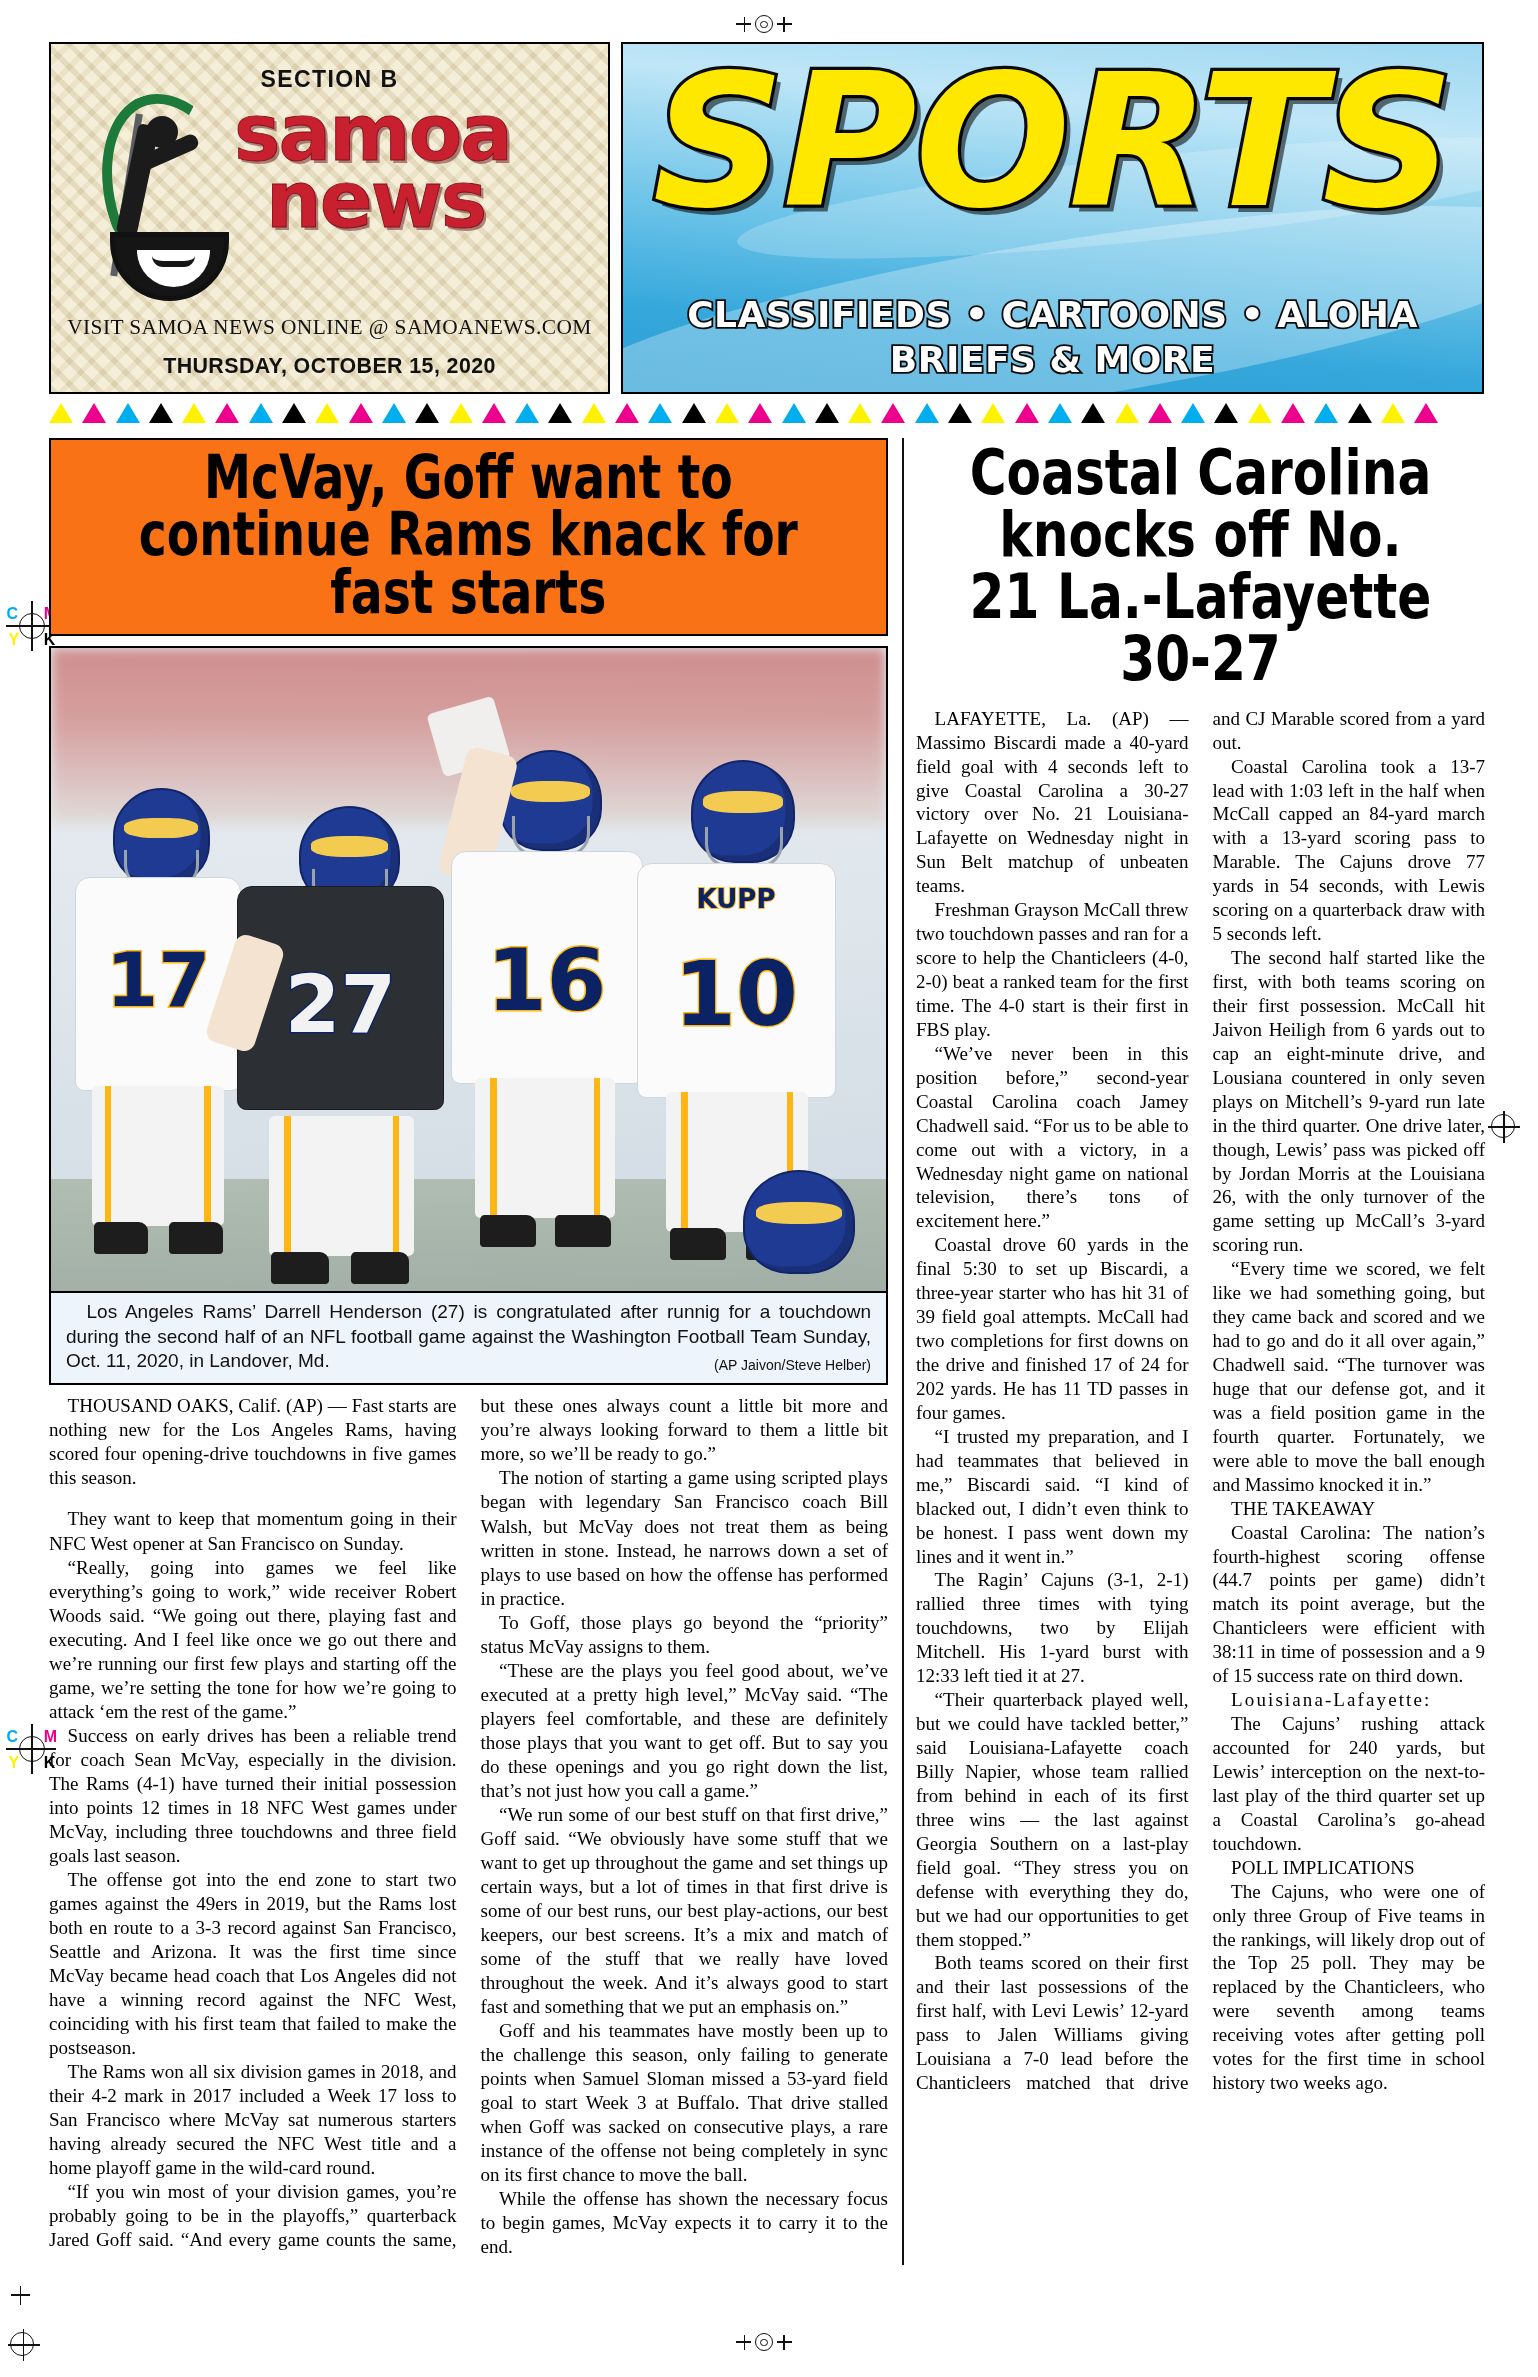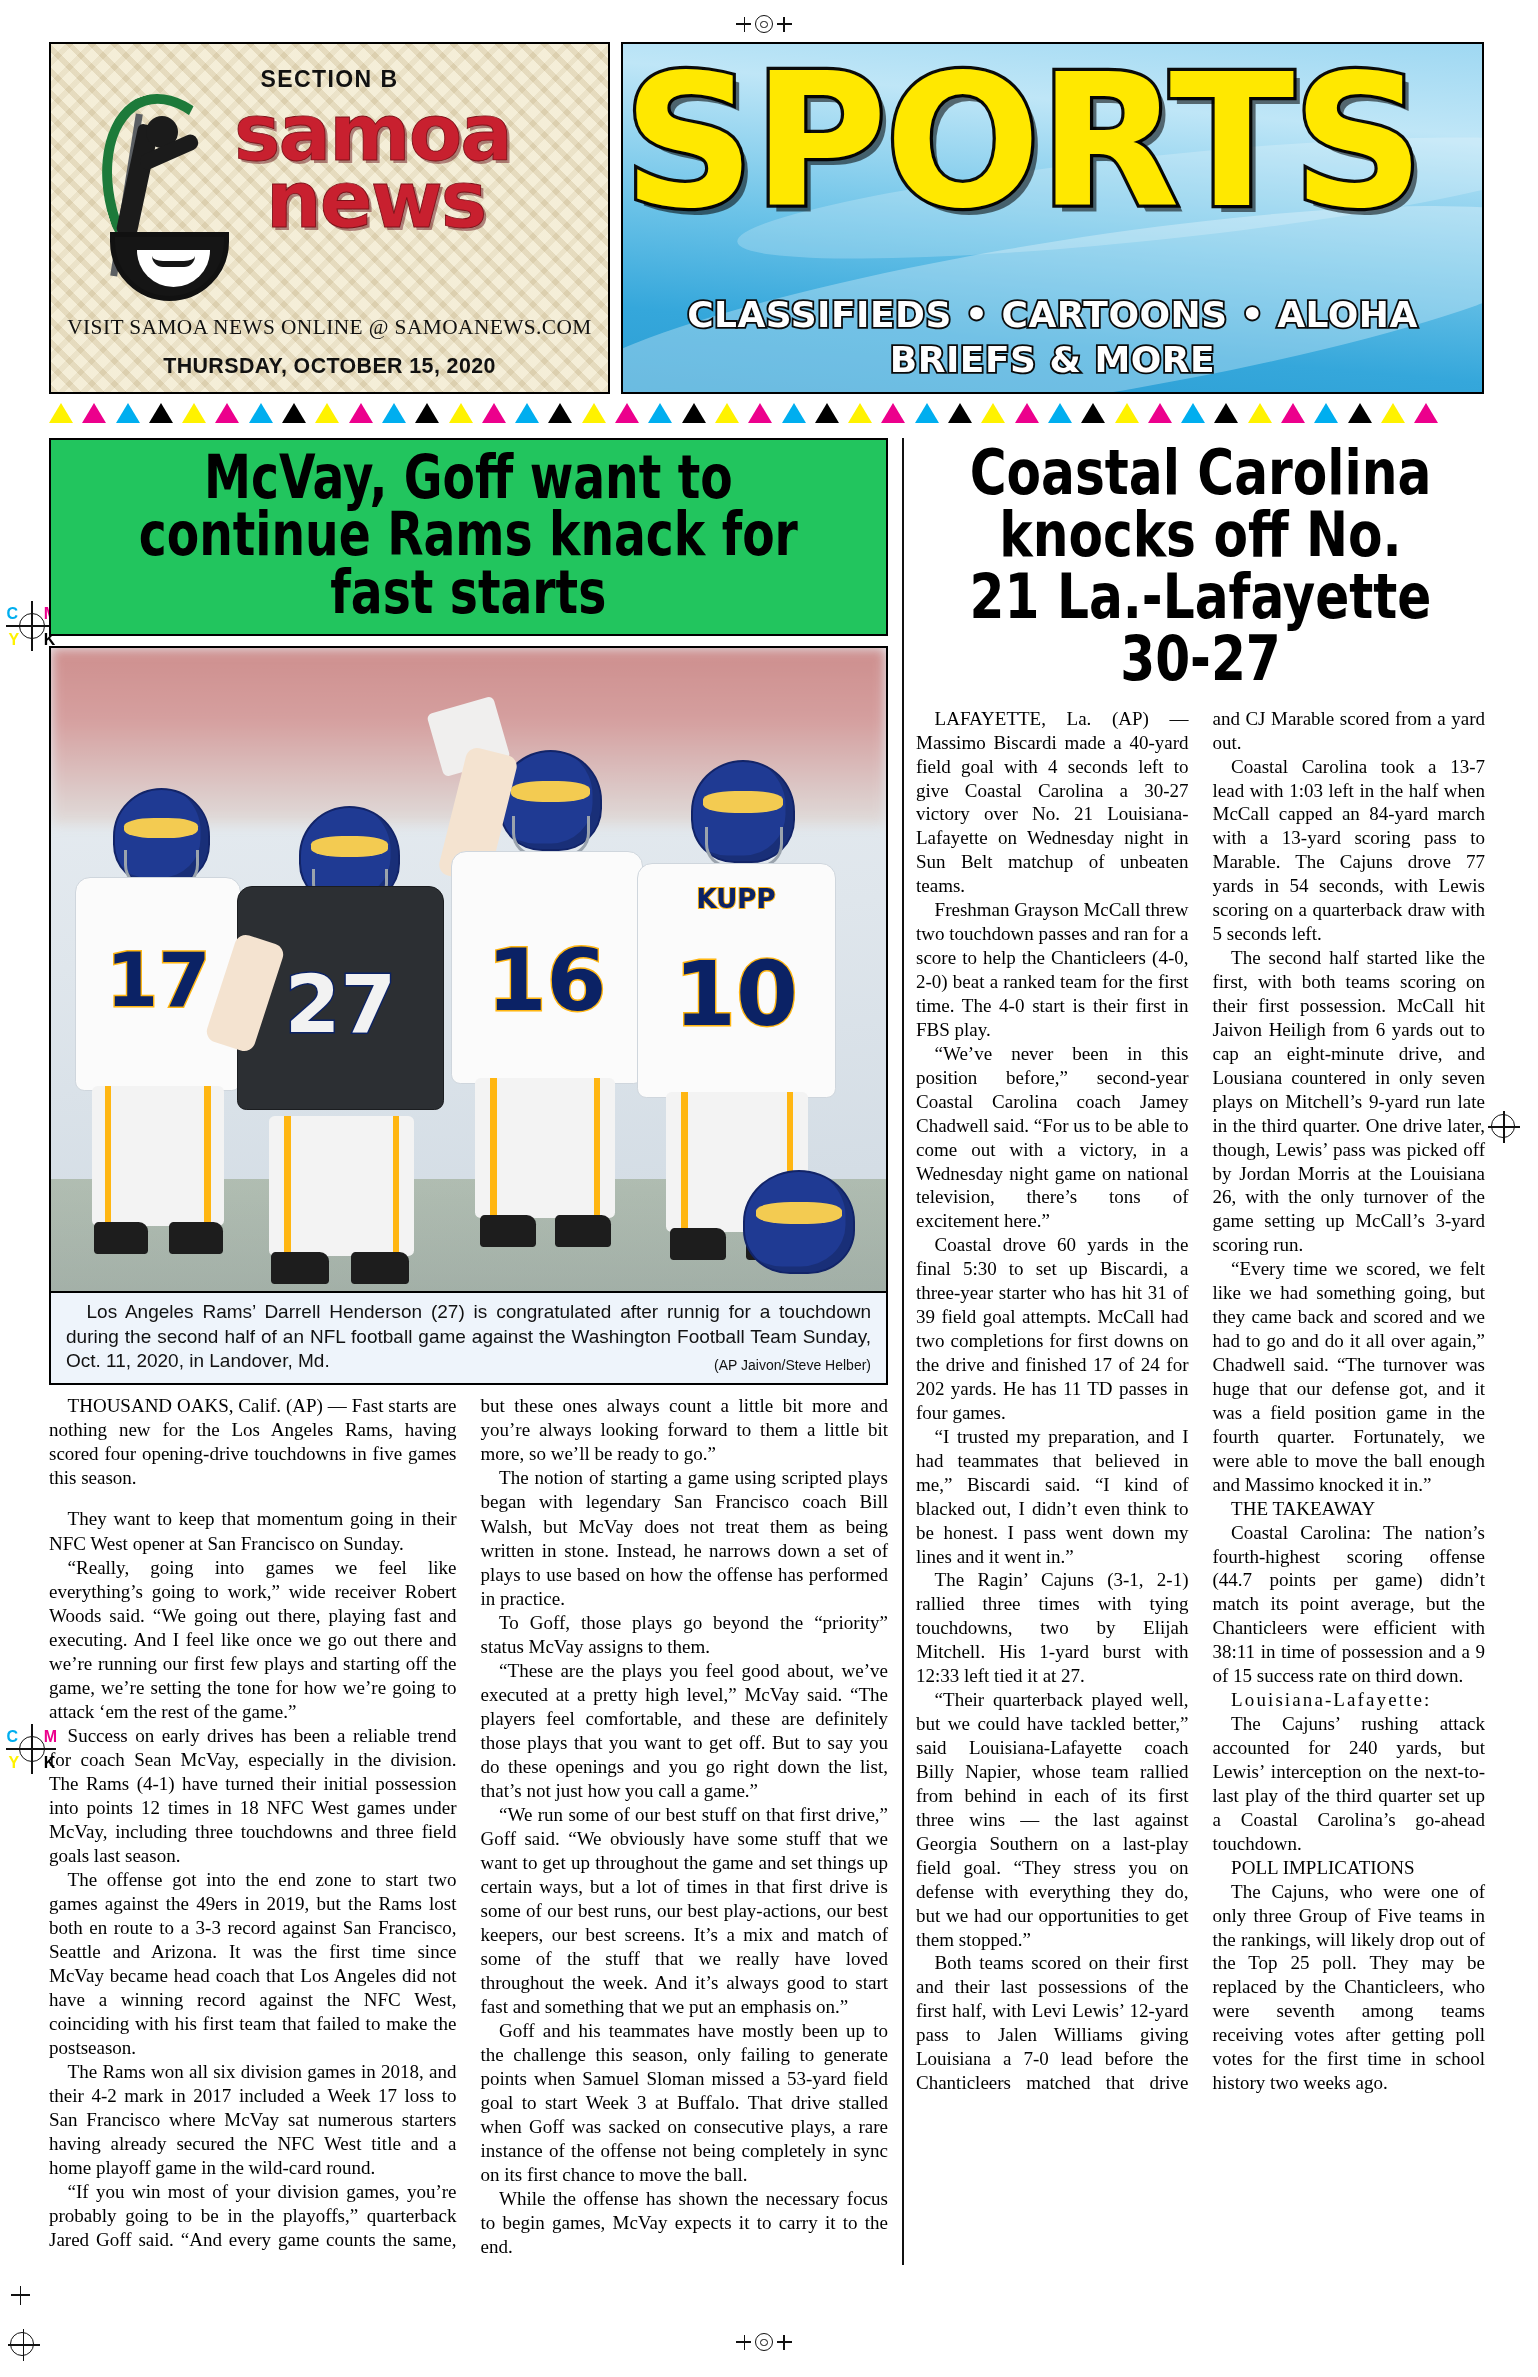--- a/index.html
+++ b/index.html
@@ -137,27 +137,28 @@
     position:absolute; left:-75px; top:196px; width:1044px; height:158px;
     background:rgba(255,255,255,.30);
     transform:rotate(-9deg); border-radius:50%;
   }
   #flag-right .swoosh2 {
     position:absolute; left:112px; top:112px; width:839px; height:84px;
     background:rgba(255,255,255,.22);
     transform:rotate(-6deg); border-radius:50%;
   }
   #sports-word {
-    position:absolute; left:0; top:5.6px; width:100%; text-align:left;
+    position:absolute; left:0; top:5.6px; width:100%; text-align:center;
     font-family:"DejaVu Sans", sans-serif; font-weight:bold;
     font-size:183px; line-height:1; color:#FFE800;
     letter-spacing:-1.9px;
     -webkit-text-stroke:6.5px #0b0b0b;
     paint-order:stroke fill;
     text-shadow:6.5px 6.5px 0 rgba(0,0,0,.55);
+    font-style:italic;
   }
   .sports-sub {
     position:absolute; left:0; width:100%; text-align:center;
     font-family:"DejaVu Sans", sans-serif; font-weight:bold;
     color:#ffffff; letter-spacing:0.5px;
     -webkit-text-stroke:3.7px #0b0b0b; paint-order:stroke fill;
   }
   #sports-sub1 { top:250px; font-size:36px; }
   #sports-sub2 { top:295px; font-size:36px; }
 
@@ -171,21 +172,21 @@
 
   
   #page { position:absolute; left:49px; top:438px; width:1436px; height:1864px; }
 
   #left-block  { position:absolute; left:0;    top:0; width:839px; }
   #right-block { position:absolute; left:867px; top:0; width:569px; }
   #vrule { position:absolute; left:853px; top:0; width:1.9px; height:1827px; background:#111; }
 
   
   #left-headline-box {
-    border:2.8px solid #000; background:#22c55e;
+    border:2.8px solid #000; background:#f97316;
     padding:7.5px 11.2px 13px 11.2px;
   }
   #left-headline {
     font-family:"DejaVu Sans Condensed","DejaVu Sans", sans-serif;
     font-weight:bold; font-size:61px; line-height:.95;
     text-align:center; color:#000;
     transform:scaleX(.86); transform-origin:center;
   }
 
   

